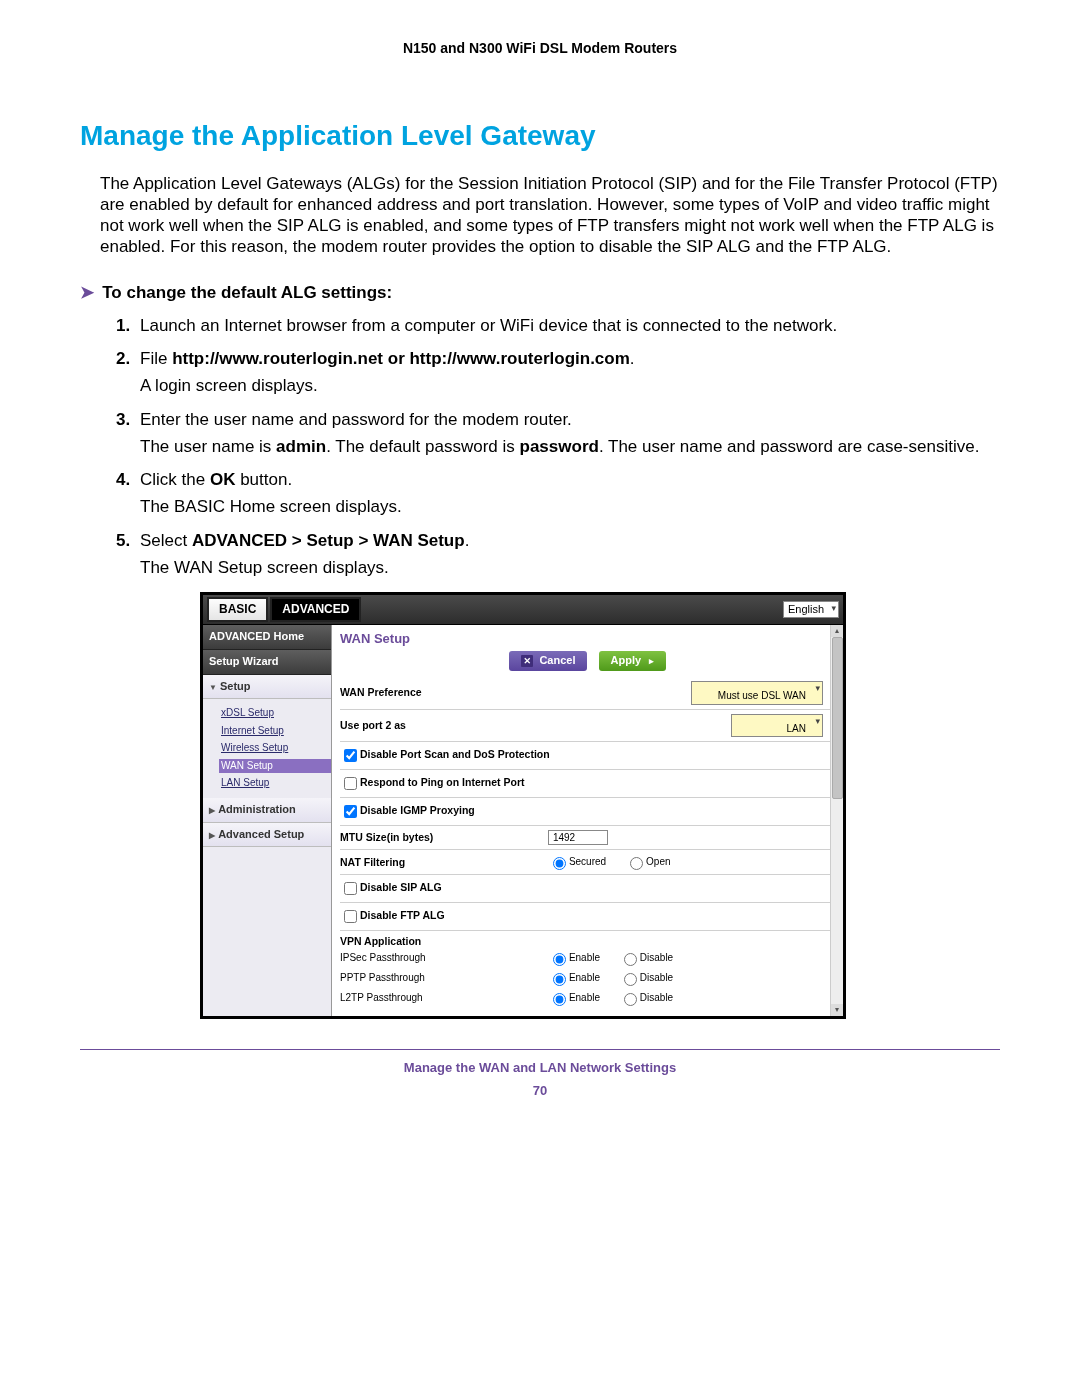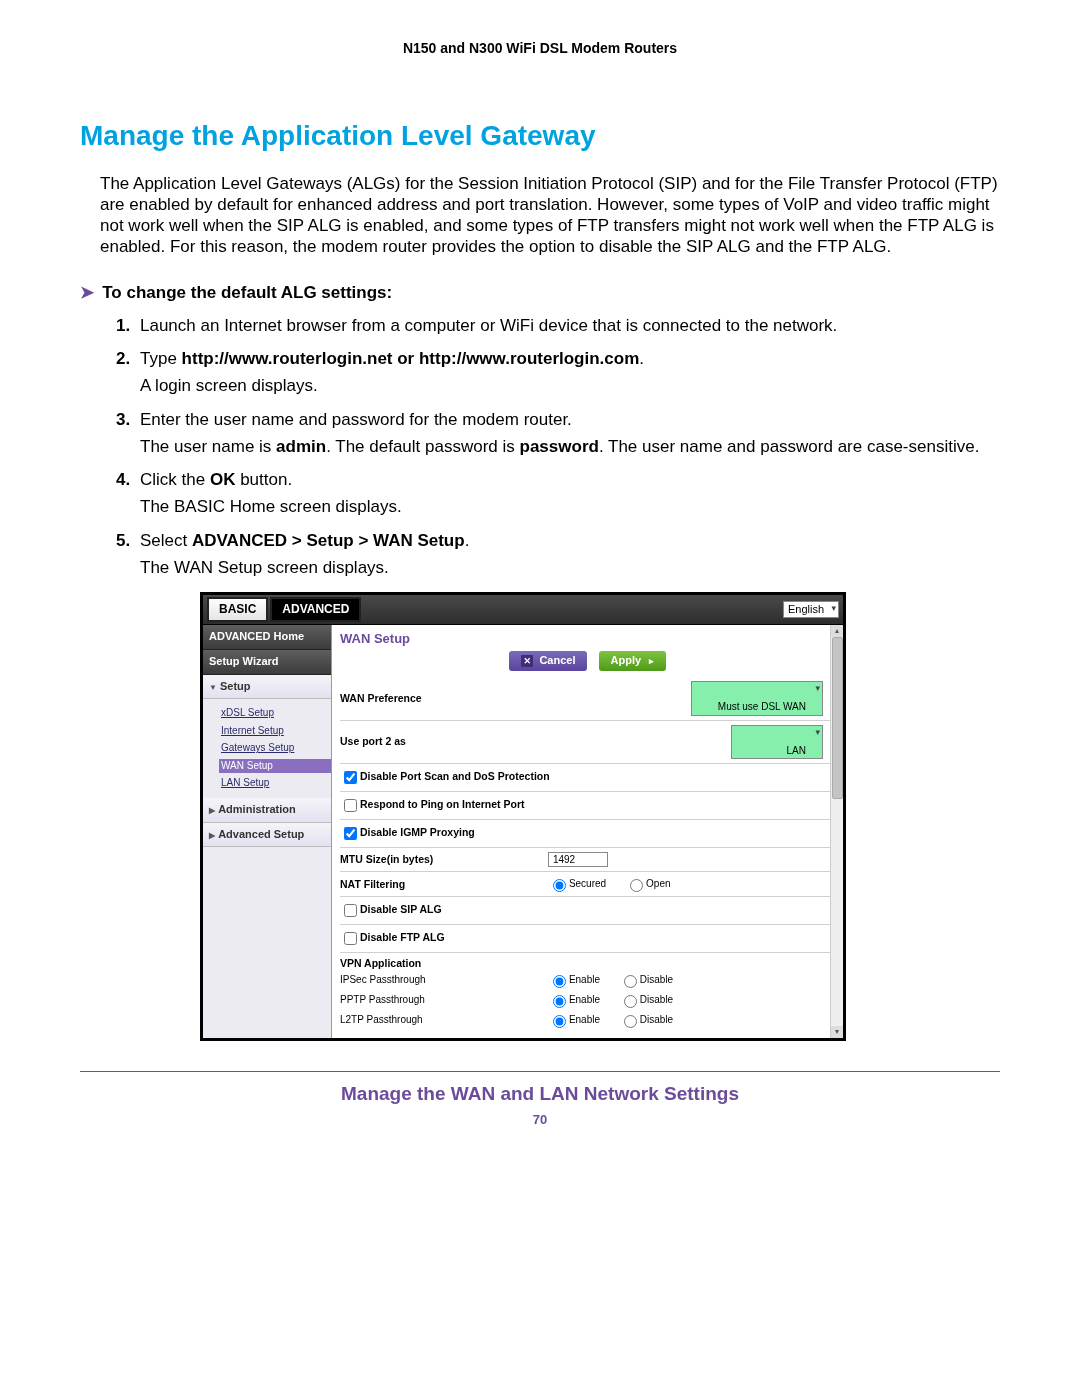--- a/index.html
+++ b/index.html
@@ -259,23 +259,23 @@
   .form-row .ctrl.right {
     text-align: right;
     padding-right: 12px;
   }
   .form-row input[type=checkbox], .form-row input[type=radio] {
     vertical-align: middle;
     margin-right: 3px;
   }
   .select {
     display: inline-block;
-    background: #86efac;
+    background: #fef9c3;
     border: 1px solid #888;
-    padding: 19px 16px 1px 4px;
+    padding: 8px 16px 1px 4px;
     font-size: 10px;
     font-weight: normal;
     position: relative;
     min-width: 70px;
   }
   .select.wide { min-width: 110px; }
   .select::after {
     content: "▾";
     position: absolute;
     right: 2px;
@@ -309,21 +309,21 @@
 
   .footer-rule {
     border: none;
     border-top: 1.5px solid #6b4c9a;
     margin: 30px 0 10px 0;
   }
   .footer-text {
     text-align: center;
     color: #6b4c9a;
     font-weight: bold;
-    font-size: 19px;
+    font-size: 13px;
   }
   .page-number {
     text-align: center;
     color: #6b4c9a;
     font-weight: bold;
     font-size: 13px;
     margin-top: 6px;
   }
 </style>
 </head>
@@ -339,21 +339,21 @@
   <span class="arrow">➤</span>
   <span>To change the default ALG settings:</span>
 </div>
 
 <ol class="steps">
   <li>
     <span>Launch an Internet browser from a computer or WiFi device that is connected to the network.</span>
   </li>
   <li>
     <span>
-      <span>Type </span><span class="bold">http://www.routerlogin.net or http://www.routerlogin.com</span><span>.</span>
+      <span>File </span><span class="bold">http://www.routerlogin.net or http://www.routerlogin.com</span><span>.</span>
     </span>
     <p>A login screen displays.</p>
   </li>
   <li>
     <span>Enter the user name and password for the modem router.</span>
     <p>
       <span>The user name is </span><span class="bold">admin</span><span>. The default password is </span><span class="bold">password</span><span>. The user name and password are case-sensitive.</span>
     </p>
   </li>
   <li>
@@ -376,21 +376,21 @@
         <div class="lang">English</div>
       </div>
       <div class="ui-body">
         <div class="sidebar" style="display:flex;flex-direction:column;">
           <div class="side-block">ADVANCED Home</div>
           <div class="side-block">Setup Wizard</div>
           <div class="side-section"><span class="caret">▼</span><span>Setup</span></div>
           <div class="subitems">
             <a>xDSL Setup</a>
             <a>Internet Setup</a>
-            <a>Gateways Setup</a>
+            <a>Wireless Setup</a>
             <a class="active">WAN Setup</a>
             <a>LAN Setup</a>
           </div>
           <div class="side-section"><span class="caret">▶</span><span>Administration</span></div>
           <div class="side-section"><span class="caret">▶</span><span>Advanced Setup</span></div>
           <div class="sidebar-fill"></div>
         </div>
 
         <div class="content-pane">
           <div class="page-title-ui">WAN Setup</div>

